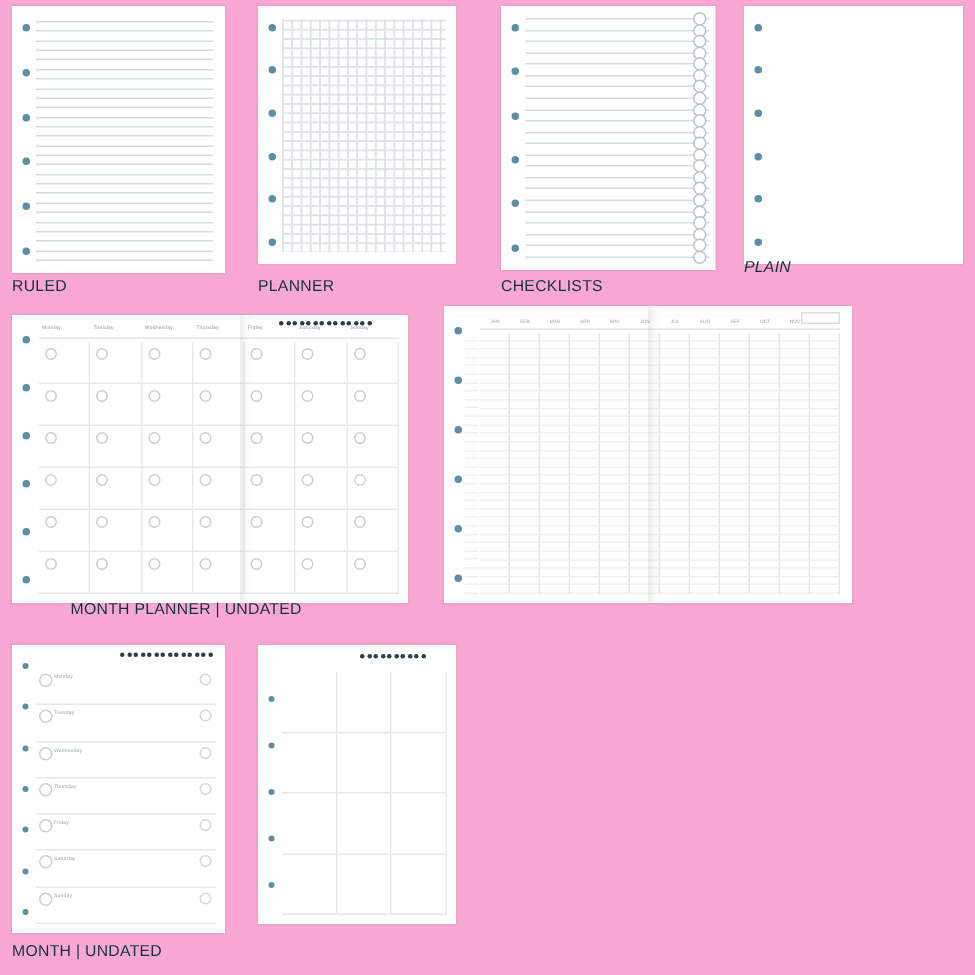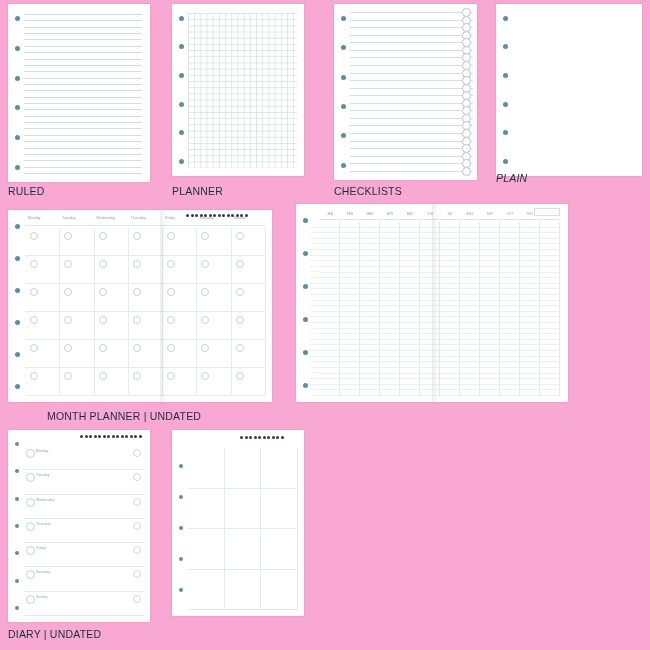--- a/index.html
+++ b/index.html
@@ -470,21 +470,21 @@
       <i class="cell"></i>
         <i class="cell"></i>
         <i class="cell"></i>
         <i class="cell"></i>
         <i class="cell"></i>
         <i class="cell"></i>
         <i class="cell"></i>
     </div>
     <div class="fold" style="left:152px;"></div>
   </div>
-  <div class="caption" style="left:8px; top:410px;padding-left:39px;">MONTH PLANNER | UNDATED</div>
+  <div class="caption" style="left:8px; top:400px;padding-left:39px;">MONTH PLANNER | UNDATED</div>
 
   <div class="sheet" style="left:296px; top:204px; width:272px; height:198px;">
     <div class="holes">
       <span class="hole"></span>
       <span class="hole"></span>
       <span class="hole"></span>
       <span class="hole"></span>
       <span class="hole"></span>
       <span class="hole"></span>
     </div>
@@ -948,21 +948,21 @@
     <div class="diary-rows">
       <div class="drow">Monday</div>
       <div class="drow">Tuesday</div>
       <div class="drow">Wednesday</div>
       <div class="drow">Thursday</div>
       <div class="drow">Friday</div>
       <div class="drow">Saturday</div>
       <div class="drow">Sunday</div>
     </div>
   </div>
-  <div class="caption" style="left:8px; top:628px;">DIARY | UNDATED</div>
+  <div class="caption" style="left:8px; top:628px;">MONTH | UNDATED</div>
 
   <div class="sheet" style="left:172px; top:430px; width:132px; height:186px;">
     <div class="wk-side">
       <span class="sdot"></span>
       <span class="sdot"></span>
       <span class="sdot"></span>
       <span class="sdot"></span>
       <span class="sdot"></span>
     </div>
     <div class="dots-strip" style="left:68px; top:6px;">

